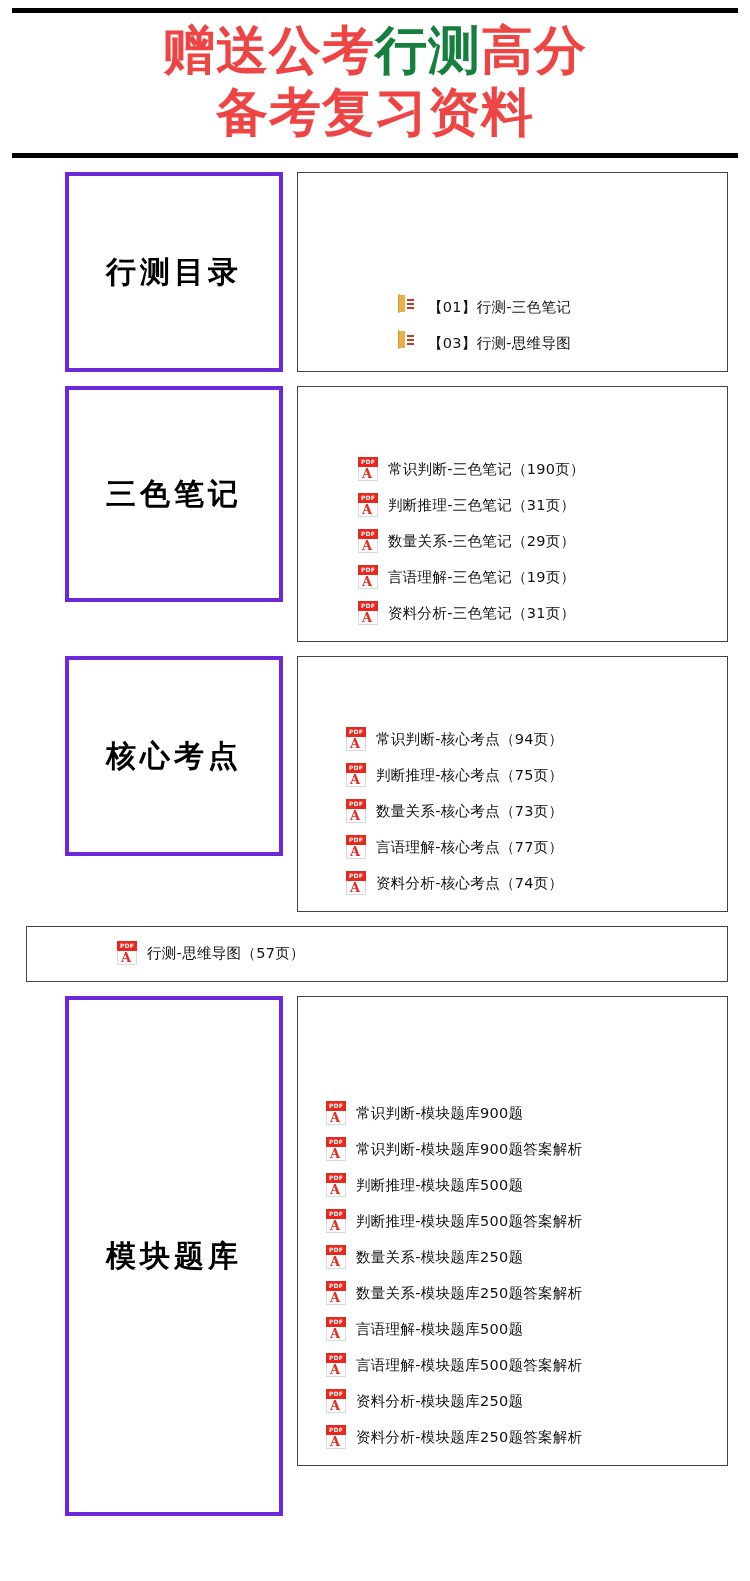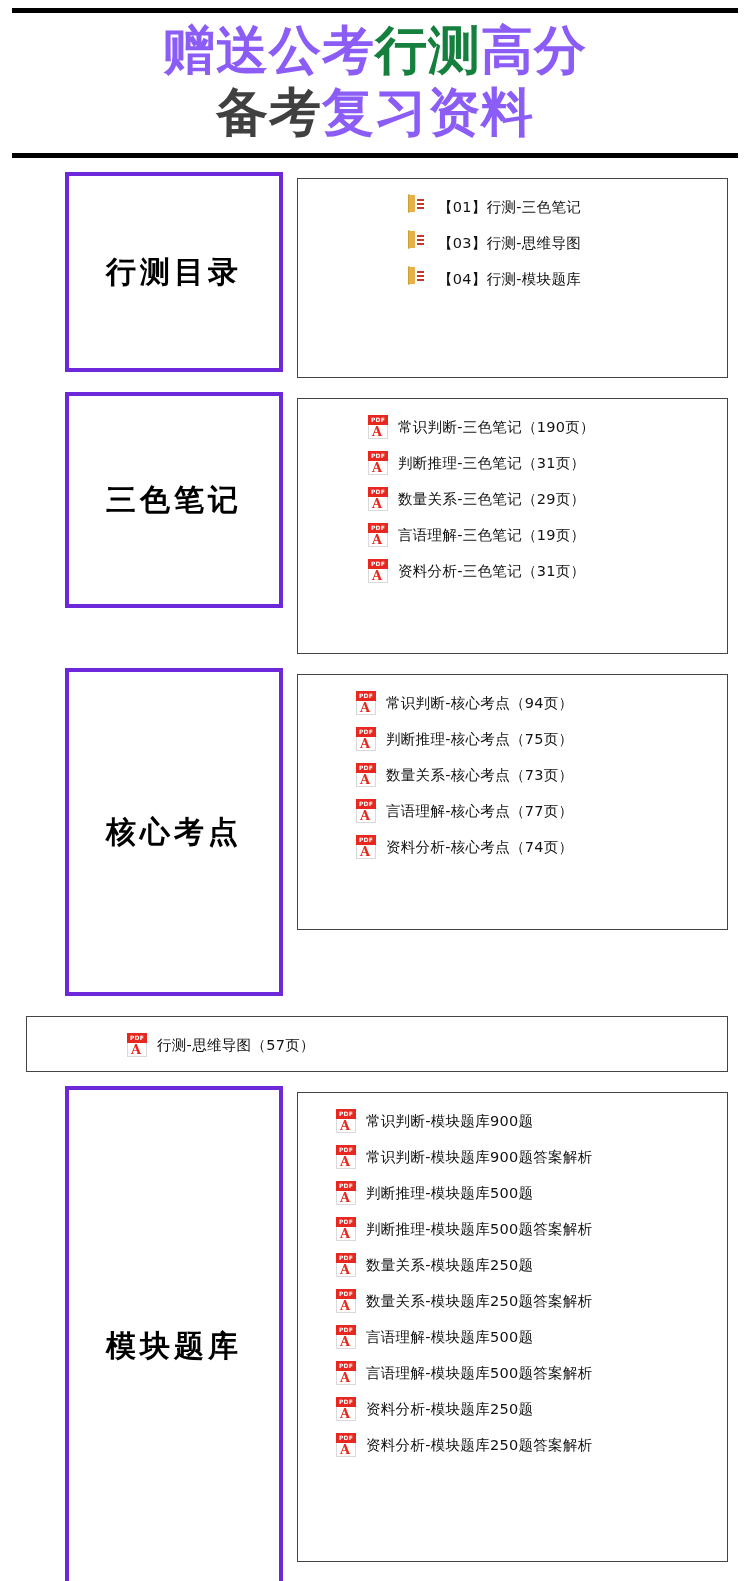--- a/index.html
+++ b/index.html
@@ -38,23 +38,23 @@
 
   .title-line {
     text-align: center;
     font-family: "DejaVu Sans", "Liberation Sans", sans-serif;
     font-weight: bold;
     font-size: 52px;
     line-height: 62px;
     letter-spacing: 1px;
     white-space: nowrap;
   }
-  .t-black { color: #8b5cf6; }
+  .t-black { color: #ef4444; }
   .t-blue  { color: #15803d; }
-  .t-red   { color: #404040; }
+  .t-red   { color: #ef4444; }
 
   
   .section {
     display: flex;
     align-items: stretch;
     margin-top: 14px;
   }
   .sec-label {
     width: 218px;
     min-width: 218px;
@@ -70,25 +70,24 @@
     font-size: 30px;
     letter-spacing: 4px;
     color: #000;
     text-align: center;
   }
   .sec-list {
     flex: 1;
     border: 1px solid #444;
     margin-left: 14px;
     margin-right: 10px;
-    padding: 10px 0 10px 10px;
+    padding: 10px 0 10px 0;
     display: flex;
     flex-direction: column;
-    justify-content: flex-start;
-    margin-top: 6px;
+    justify-content: flex-end;
   }
 
   .item {
     display: flex;
     align-items: center;
     padding: 6px 0 6px 0;
   }
   .item-text {
     font-size: 14.5px;
     font-family: "DejaVu Sans", "Liberation Sans", sans-serif;
@@ -175,21 +174,21 @@
     font-family: "DejaVu Serif", "Liberation Serif", serif;
   }
 
   
   .sec-mulu .sec-label { height: 200px; }
   .sec-mulu .sec-list  { height: 200px; }
 
   .sec-sanse .sec-label { height: 216px; }
   .sec-sanse .sec-list  { height: 256px; }
 
-  .sec-hexin .sec-label { height: 328px; }
+  .sec-hexin .sec-label { height: 200px; }
   .sec-hexin .sec-list  { height: 256px; }
 
   .sec-siwei .sec-label { height: 56px; }
   .sec-siwei .sec-list  { height: 56px; }
 
   .sec-moukuai .sec-label { height: 520px; }
   .sec-moukuai .sec-list  { height: 470px; }
 </style>
 </head>
 <body>
@@ -216,24 +215,20 @@
     </div>
     <div class="sec-list">
       <div class="item ind-100">
         <span class="icon"><span class="icon-doc"></span></span>
         <span class="item-text">【01】行测-三色笔记</span>
       </div>
       <div class="item ind-100">
         <span class="icon"><span class="icon-doc"></span></span>
         <span class="item-text">【03】行测-思维导图</span>
       </div>
-      <div class="item ind-100">
-        <span class="icon"><span class="icon-doc"></span></span>
-        <span class="item-text">【04】行测-模块题库</span>
-      </div>
     </div>
   </div>
 
   <div class="section sec-sanse">
     <div class="sec-label">
       <div class="sec-label-text">三色笔记</div>
     </div>
     <div class="sec-list">
       <div class="item ind-60">
         <span class="icon icon-pdf">

